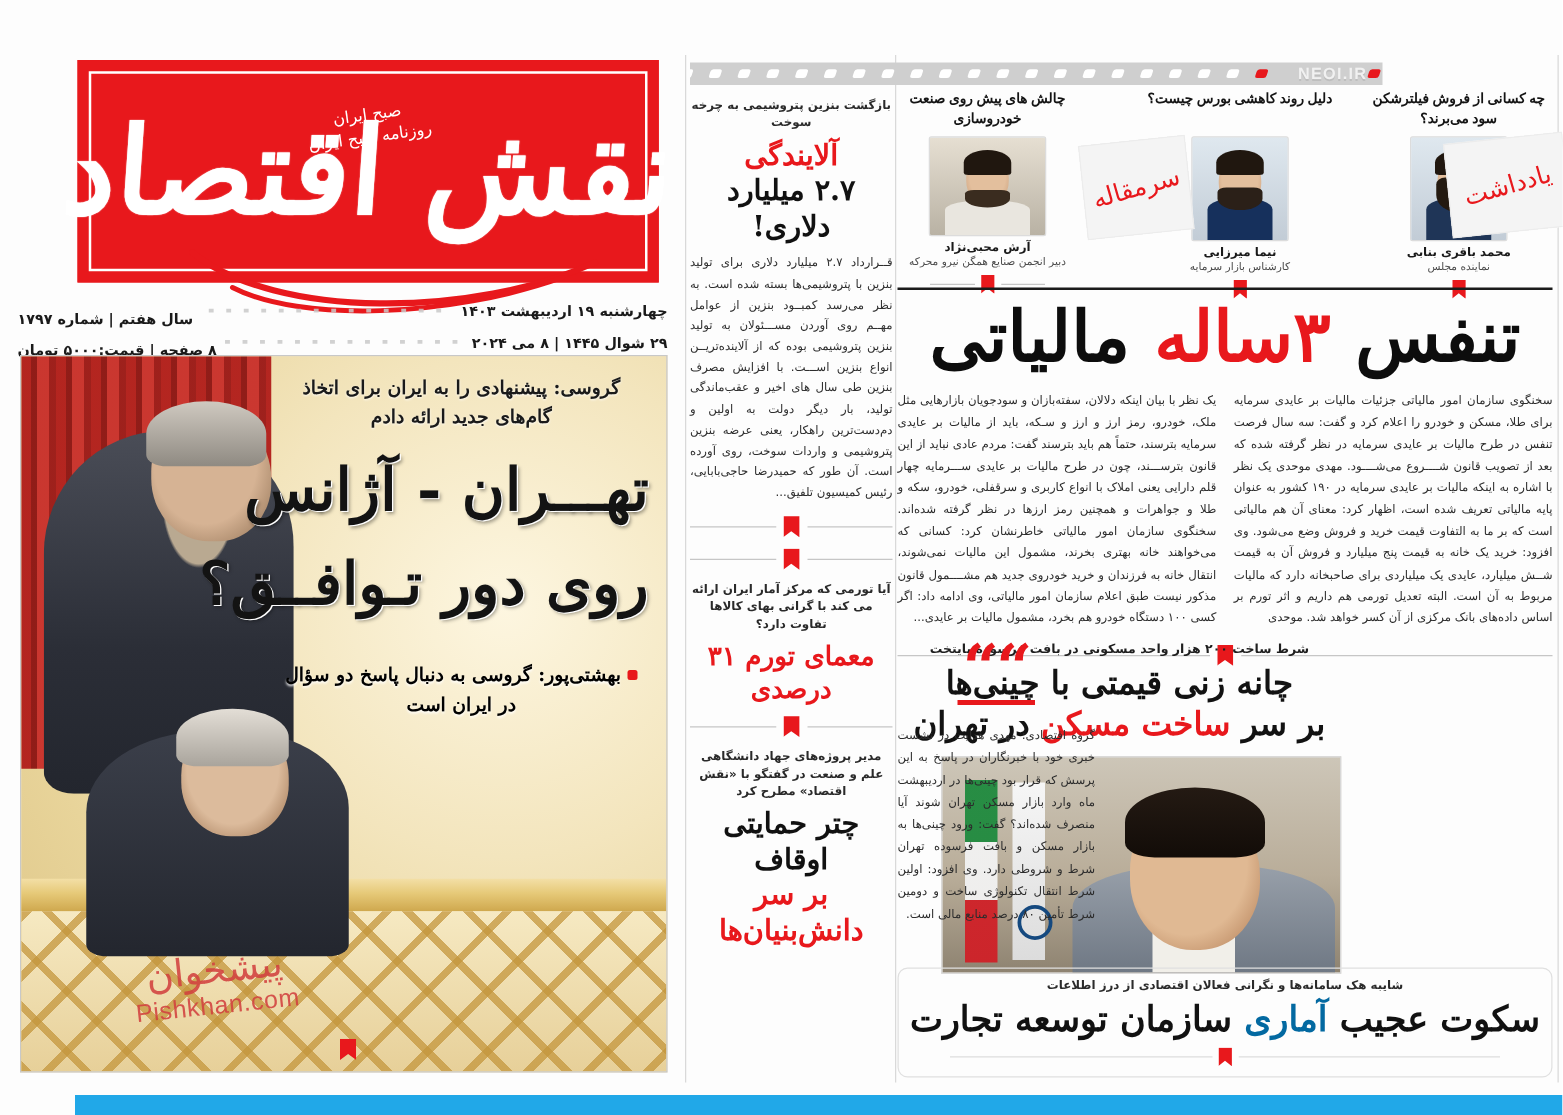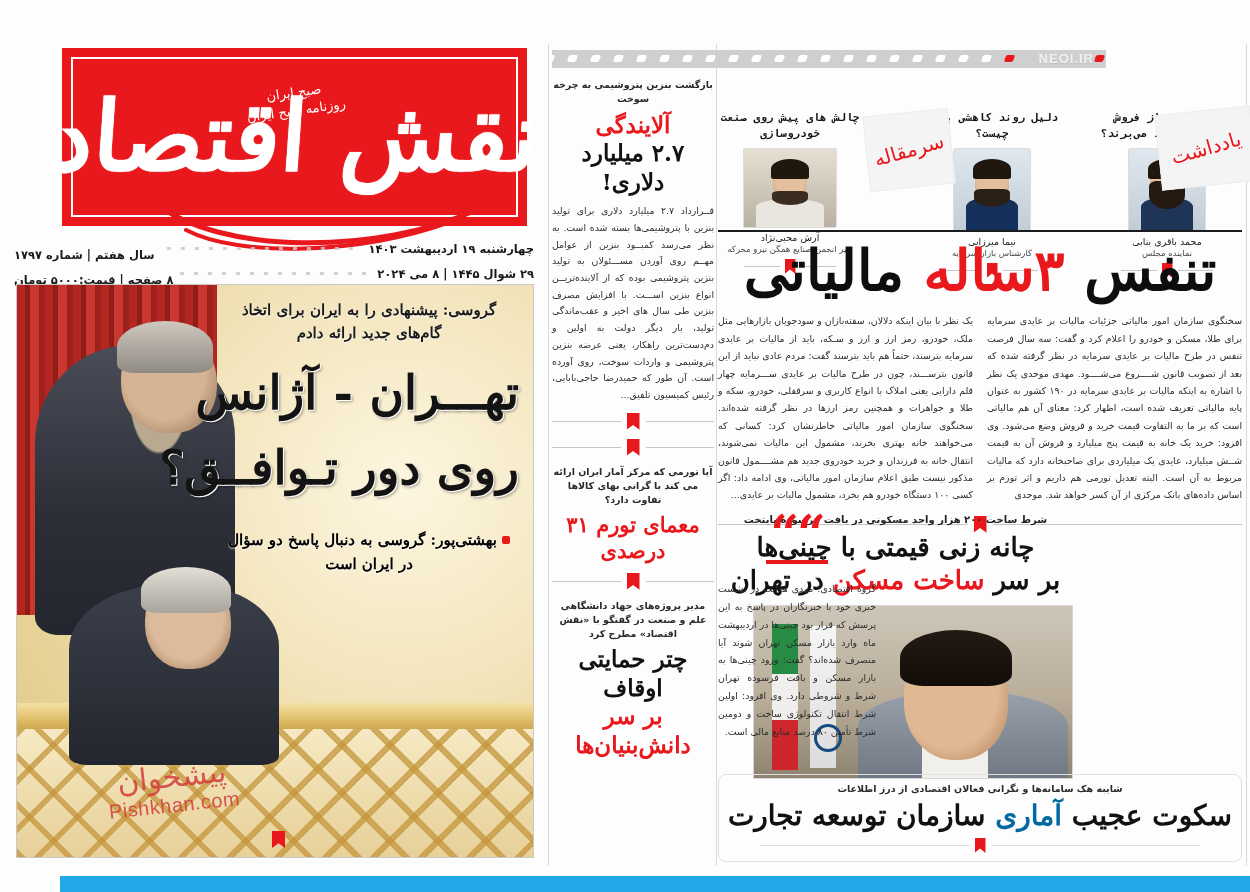--- a/index.html
+++ b/index.html
@@ -386,41 +386,40 @@
     top: 0;
     width: 150px;
     text-align: center;
   }
   .op .oph {
     font-size: 11px;
     font-weight: bold;
     color: #141414;
     line-height: 1.45;
     min-height: 32px;
-    font-family: Liberation Mono, monospace;
-    margin-top: 39px;
+    font-family: Liberation Serif, serif;
   }
   .op .opphoto {
     margin: 5px auto 0;
     width: 76px; height: 82px;
     border: 1px solid #dcdcdc;
     background: #e9eef3;
     border-radius: 2px;
     position: relative;
     overflow: hidden;
   }
   .op .opphoto .bg1 { position:absolute; inset:0; background: linear-gradient(180deg,#dfe8ef,#c2ccd6); }
   .op .opphoto .body1 { position:absolute; left:12px; right:12px; bottom:0; height:34px; background:#1f3557; border-radius:50% 50% 0 0 / 28% 28% 0 0; }
   .op .opphoto .face1 { position:absolute; left:50%; transform:translateX(-50%); top:16px; width:34px; height:40px; background: radial-gradient(ellipse at 50% 40%, #e3bf9d 0 60%, #c59a76 100%); border-radius:46% 46% 48% 48%; }
   .op .opphoto .hair1 { position:absolute; left:50%; transform:translateX(-50%); top:10px; width:38px; height:20px; background:#20170f; border-radius:50% 50% 10% 10%; }
   .op .opphoto .beard1 { position:absolute; left:50%; transform:translateX(-50%); top:32px; width:36px; height:28px; background:#241a11; border-radius:20% 20% 50% 50%; }
   .op .opname {
     margin-top: 4px;
     font-size: 9.5px;
-    font-weight: normal;
+    font-weight: bold;
     color: #1a1a1a;
   }
   .op .oprole {
     margin-top: 1px;
     font-size: 8.5px;
     color: #4a4a4a;
   }
   .op .opsep {
     margin: 5px auto 0;
     width: 92px;

